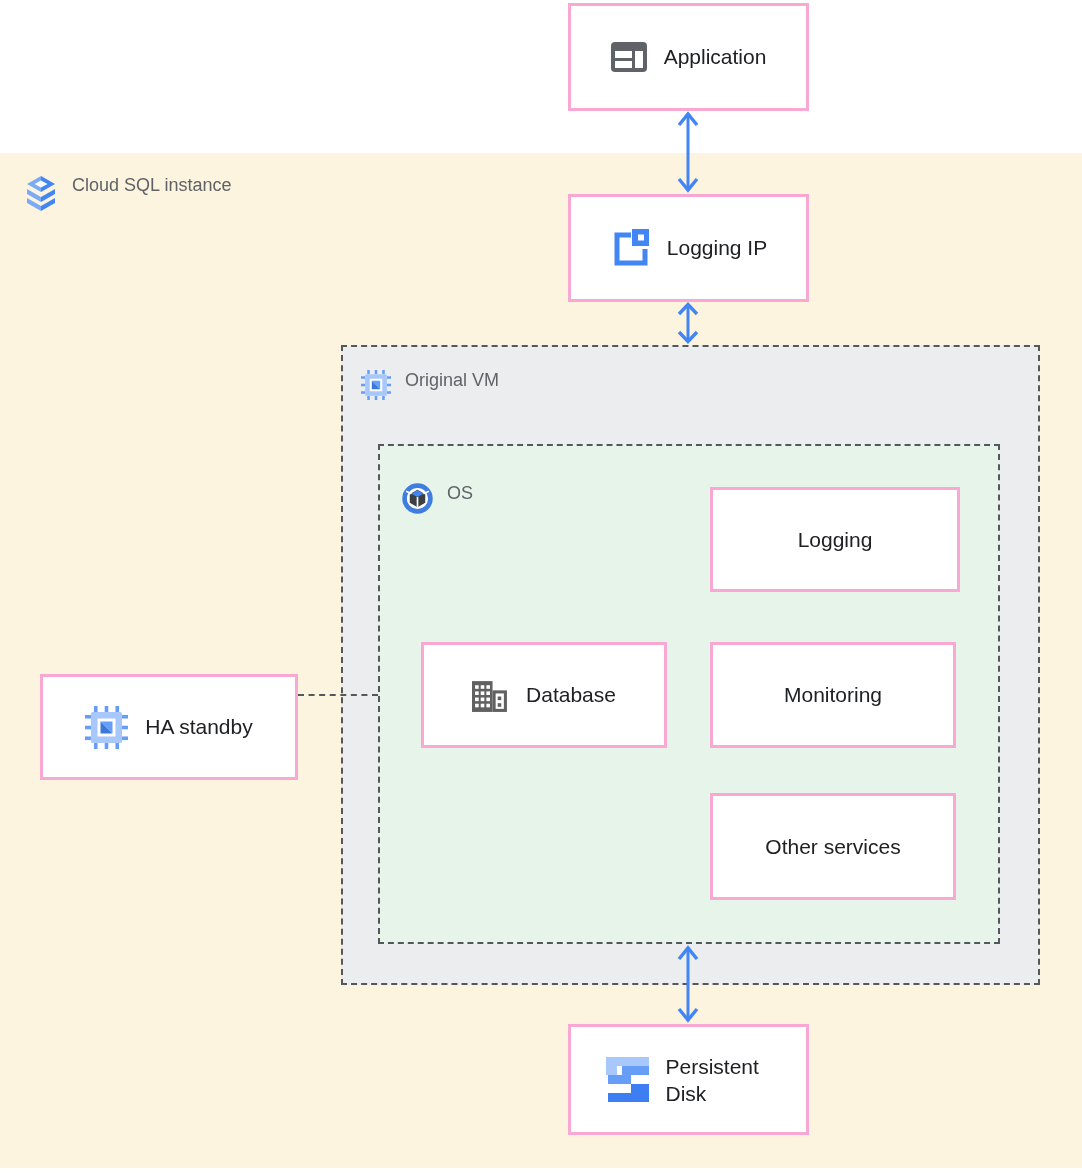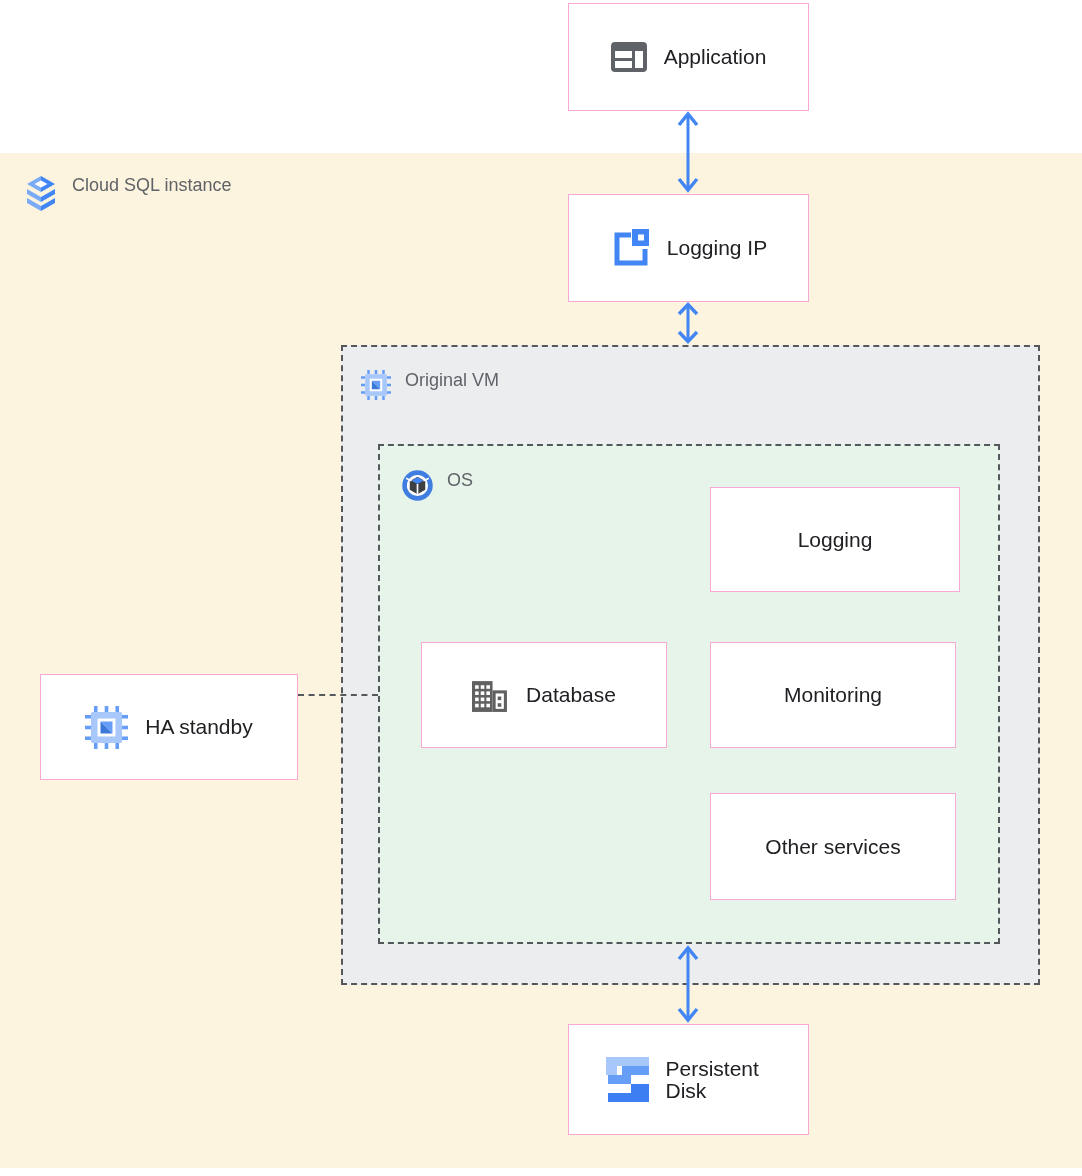--- a/index.html
+++ b/index.html
@@ -3,23 +3,23 @@
 <meta charset="utf-8">
 <style>
   html,body{margin:0;padding:0;}
   body{font-family:"Liberation Sans",sans-serif;background:#fff;}
   .canvas{position:relative;width:1082px;height:1176px;background:#ffffff;overflow:hidden;}
   .cream-band{position:absolute;left:0;top:153px;width:1082px;height:1015px;background:#FCF4DE;}
   .region{position:absolute;border:2px dashed #54585D;box-sizing:border-box;}
   .region-vm{left:341px;top:345px;width:699px;height:640px;background:#EBEDEF;}
   .region-os{left:378px;top:444px;width:622px;height:500px;background:#E6F4EA;}
   .region-label{position:absolute;display:flex;gap:14px;color:#5F6368;font-size:18px;}
-  .node{position:absolute;background:#ffffff;border:1px solid #f9a8d4;box-sizing:border-box;display:flex;align-items:center;justify-content:center;gap:17px;font-size:21px;color:#202124;z-index:3;}
+  .node{position:absolute;background:#ffffff;border:3px solid #f9a8d4;box-sizing:border-box;display:flex;align-items:center;justify-content:center;gap:17px;font-size:21px;color:#202124;z-index:3;}
   .node .lbl{white-space:nowrap;}
-  .node-pd .lbl{white-space:normal;width:108px;line-height:22px;}
+  .node-pd .lbl{white-space:normal;width:108px;line-height:27px;}
   .arrow{position:absolute;z-index:5;}
   .dashed-connector{position:absolute;left:298px;top:694px;width:80px;height:0;border-top:2px dashed #54585D;z-index:5;}
   svg{display:block;}
 </style>
 </head>
 <body>
 
 <div class="canvas">
 
   <div class="cream-band"></div>
@@ -99,21 +99,21 @@
         <rect x="5" y="5" width="26" height="26" rx="1.5" fill="#A8C7FA"></rect>
         <rect x="10.5" y="10.5" width="15" height="15" fill="#ffffff"></rect>
         <polygon points="13,13 23,13 23,23" fill="#669DF6"></polygon>
         <polygon points="13,13 13,23 23,23" fill="#3C78D8"></polygon>
       </svg>
     </span>
     <span>Original VM</span>
   </div>
 
   <div class="region region-os"></div>
-  <div class="region-label" style="left:402px;top:470px;">
+  <div class="region-label" style="left:402px;top:483px;">
     <span>
       <svg width="31" height="31" viewBox="0 0 30 30">
         <circle cx="15" cy="15" r="12.5" stroke="#3F7DE0" stroke-width="4.5" fill="#ffffff"></circle>
         <polygon points="15,6.5 22.5,10.8 22.5,19.2 15,23.5 7.5,19.2 7.5,10.8" fill="#3C4043"></polygon>
         <polygon points="15,7 20.8,10.3 15,13.6 9.2,10.3" fill="#4285F4"></polygon>
         <path d="M15,13.6 V23.5 M9.2,10.3 L4,8 M20.8,10.3 L26,8" stroke="#ffffff" stroke-width="1.6" fill="none"></path>
       </svg>
     </span>
     <span>OS</span>
   </div>

